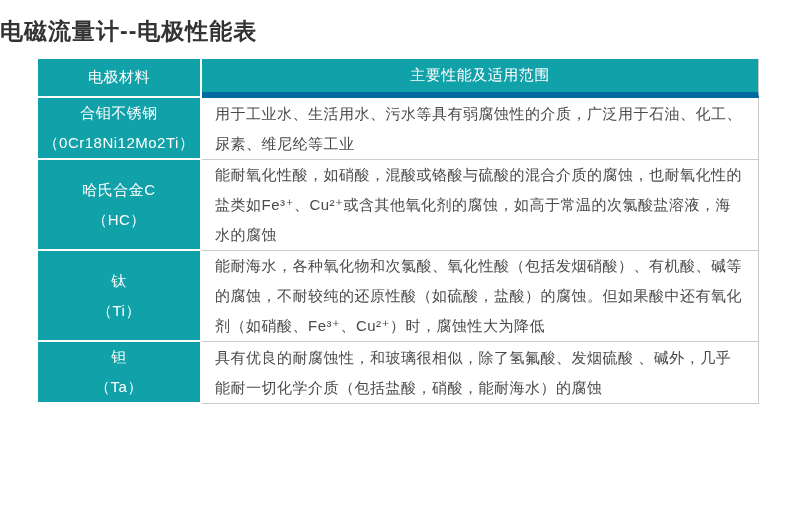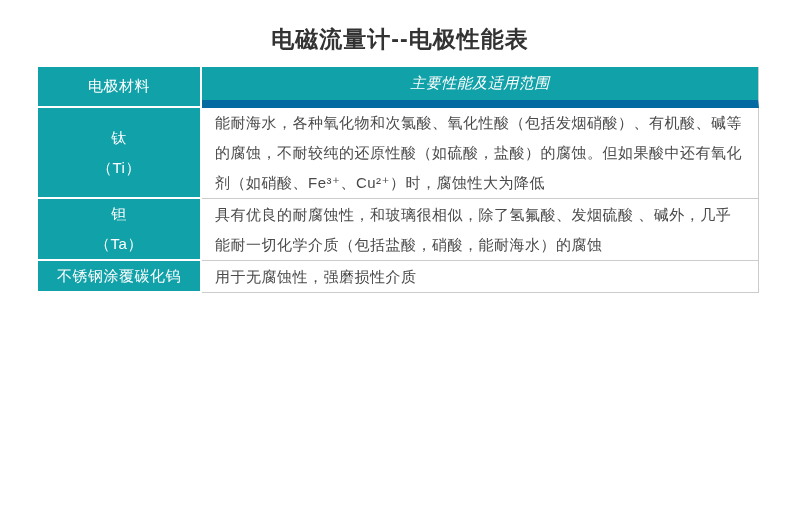--- a/index.html
+++ b/index.html
@@ -6,22 +6,22 @@
     margin: 0;
     padding: 0;
     width: 800px;
     height: 526px;
     background: #ffffff;
     overflow: hidden;
     font-family: "Liberation Sans", "DejaVu Sans", sans-serif;
   }
   .page { width: 800px; height: 526px; }
   .title {
-    margin: 25px 0 0 0;
-    text-align: center;
+    margin: 17px 0 0 0;
+    text-align: left;
     font-size: 23px;
     font-weight: bold;
     color: #333333;
     letter-spacing: 1px;
     line-height: 28px;
   }
   .table-wrap {
     margin: 14px 0 0 38px;
     width: 643px;
   }
@@ -36,21 +36,21 @@
   th {
     background: var(--teal, #11a1a9);
     color: #ffffff;
     font-weight: normal;
     font-size: 15px;
     height: 31px;
     text-align: center;
     letter-spacing: 0.5px;
   }
   th.mat-h  { border-right: 2px solid #ffffff; border-bottom: 2px solid #ffffff; }
-  th.desc-h { border-bottom: 8px solid #0369a1; border-right: 1px solid #cccccc; font-style: italic; }
+  th.desc-h { border-bottom: 6px solid #0369a1; border-right: 1px solid #cccccc; }
   td.mat {
     background: var(--teal, #11a1a9);
     color: #ffffff;
     text-align: center;
     vertical-align: middle;
     font-size: 15px;
     line-height: 30px;
     letter-spacing: 0.5px;
     border-right: 2px solid #ffffff;
     border-bottom: 2px solid #ffffff;
@@ -80,43 +80,50 @@
           <col class="c-mat">
           <col class="c-desc">
         </colgroup>
       <thead>
         <tr>
           <th class="mat-h">电极材料</th>
           <th class="desc-h">主要性能及适用范围</th>
         </tr>
       </thead>
       <tbody>
+  <tr>
+    <td class="mat">
+      <div class="mat-line">合钼不锈钢</div>
+      <div class="mat-line">（0Cr18Ni12Mo2Ti）</div>
+    </td>
+    <td class="desc">用于工业水、生活用水、污水等具有弱腐蚀性的介质，广泛用于石油、化工、尿素、维尼纶等工业</td>
+  </tr>
 
 
+  <tr>
+    <td class="mat">
+      <div class="mat-line">哈氏合金C</div>
+      <div class="mat-line">（HC）</div>
+    </td>
+    <td class="desc">能耐氧化性酸，如硝酸，混酸或铬酸与硫酸的混合介质的腐蚀，也耐氧化性的盐类如Fe³⁺、Cu²⁺或含其他氧化剂的腐蚀，如高于常温的次氯酸盐溶液，海水的腐蚀</td>
+  </tr>
 
   <tr>
     <td class="mat">
       <div class="mat-line">钛</div>
       <div class="mat-line">（Ti）</div>
     </td>
     <td class="desc">能耐海水，各种氧化物和次氯酸、氧化性酸（包括发烟硝酸）、有机酸、碱等的腐蚀，不耐较纯的还原性酸（如硫酸，盐酸）的腐蚀。但如果酸中还有氧化剂（如硝酸、Fe³⁺、Cu²⁺）时，腐蚀性大为降低</td>
   </tr>
 
   <tr>
     <td class="mat">
       <div class="mat-line">钽</div>
       <div class="mat-line">（Ta）</div>
     </td>
     <td class="desc">具有优良的耐腐蚀性，和玻璃很相似，除了氢氟酸、发烟硫酸 、碱外，几乎能耐一切化学介质（包括盐酸，硝酸，能耐海水）的腐蚀</td>
   </tr>
 
-  <tr>
-    <td class="mat">
-      <div class="mat-line">不锈钢涂覆碳化钨</div>
-
-    </td>
-    <td class="desc">用于无腐蚀性，强磨损性介质</td>
-  </tr>
 
 </tbody>
     </table>
   </div>
 </div>
 
 </body></html>

